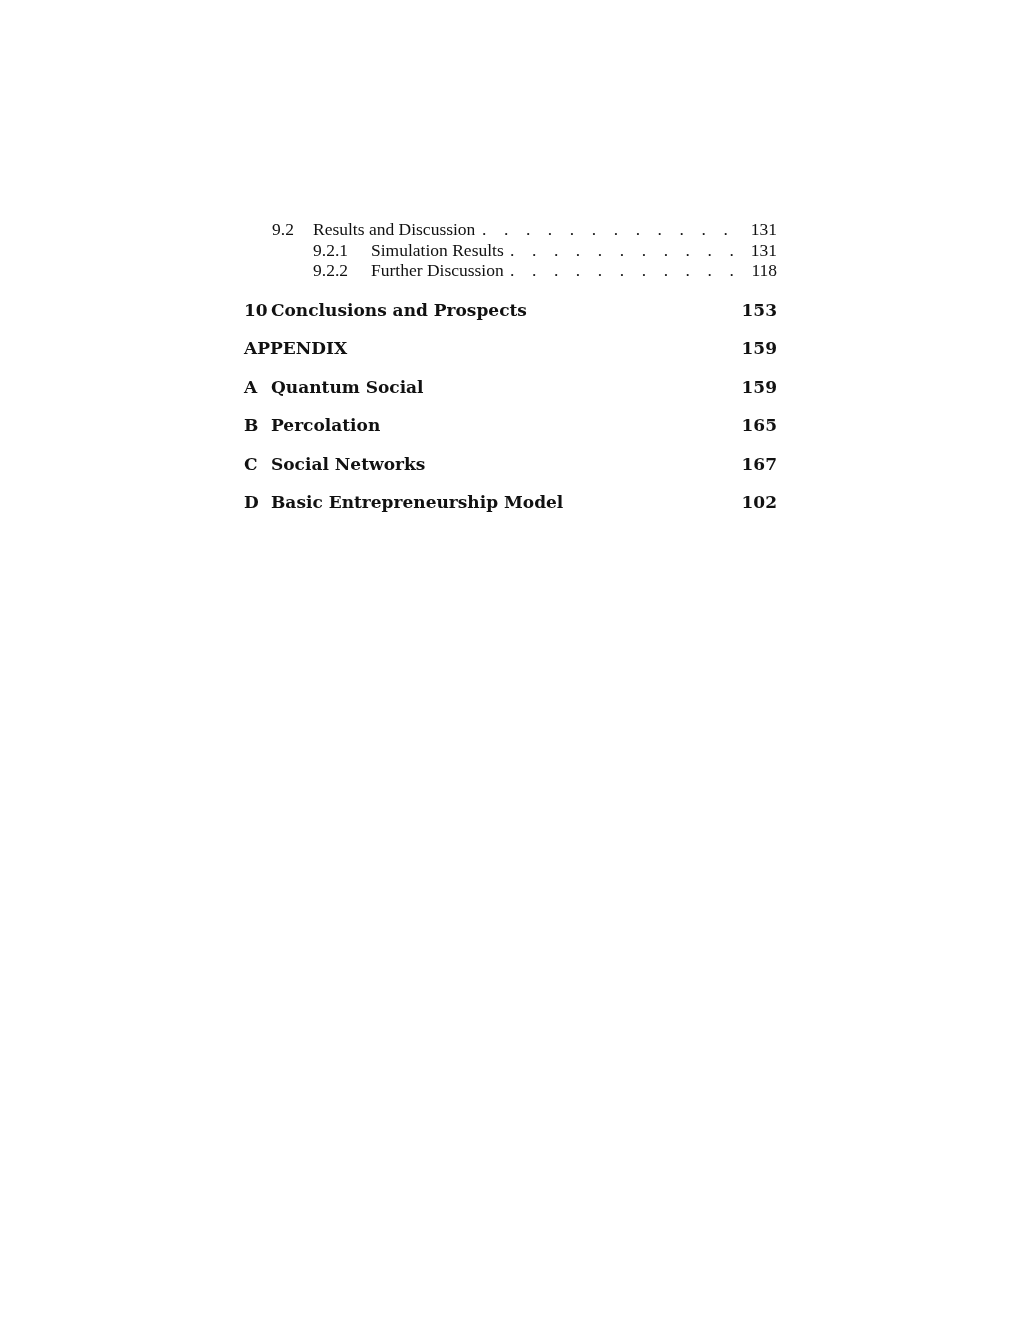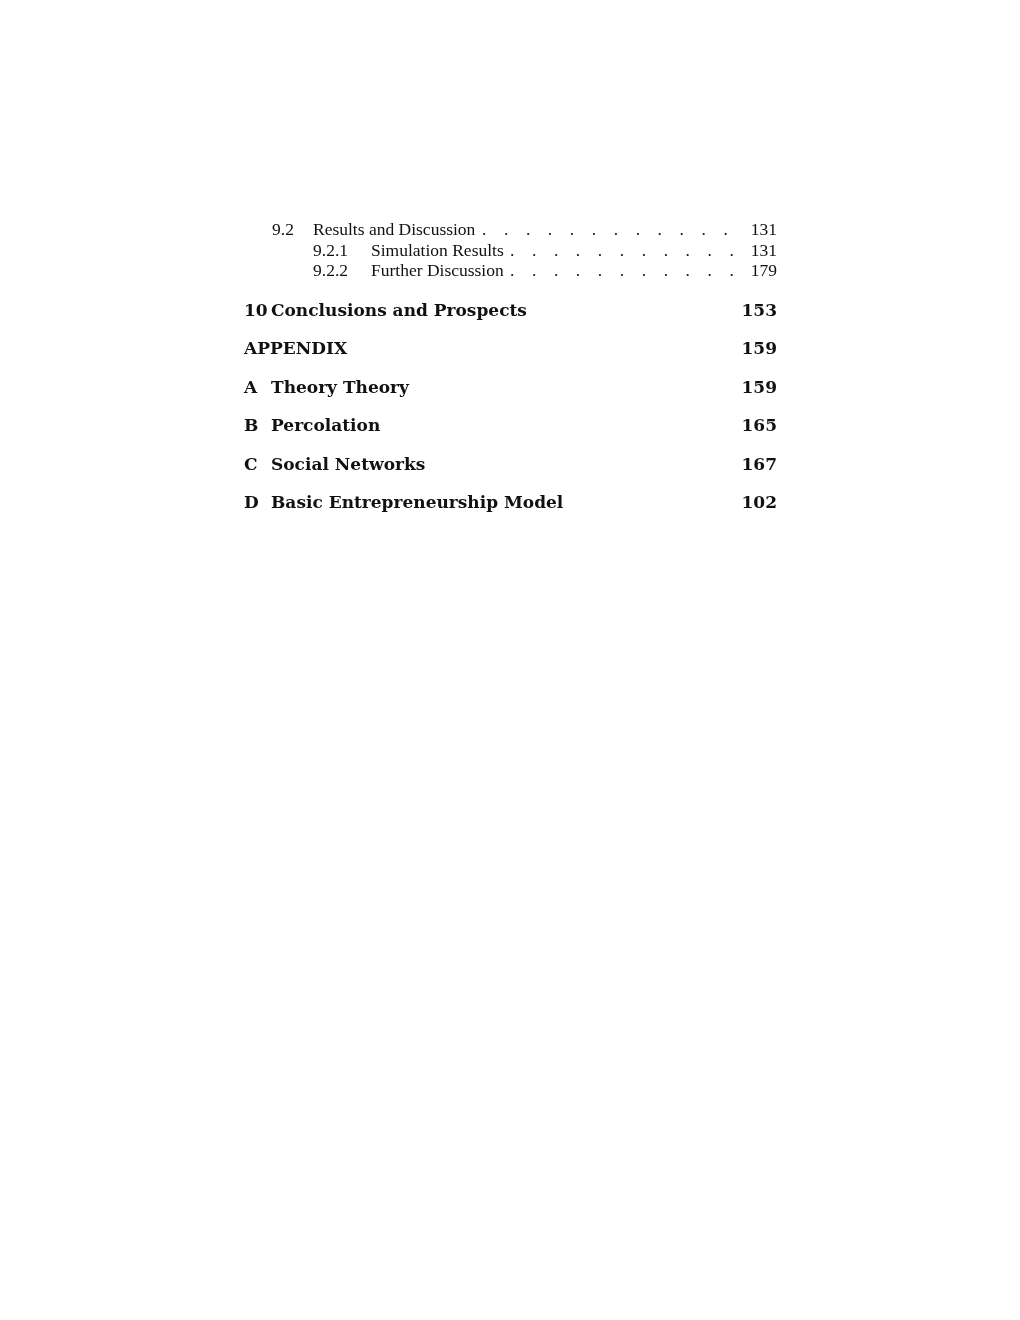--- a/index.html
+++ b/index.html
@@ -36,35 +36,35 @@
   <div class="sec lvl2">
     <span class="num">9.2.1</span>
     <span class="dots">. . . . . . . . . . . . . . . . . . . . . . . . .</span>
     <span class="title">Simulation Results</span>
     <span class="page">131</span>
   </div>
   <div class="sec lvl2">
     <span class="num">9.2.2</span>
     <span class="dots">. . . . . . . . . . . . . . . . . . . . . . . . .</span>
     <span class="title">Further Discussion</span>
-    <span class="page">179</span>
+    <span class="page">118</span>
   </div>
 
   <div class="chap first">
     <span class="num">10</span>
     <span class="title">Conclusions and Prospects</span>
     <span class="page">153</span>
   </div>
   <div class="chap noletter">
     <span class="title">APPENDIX</span>
     <span class="page">159</span>
   </div>
   <div class="chap">
     <span class="num">A</span>
-    <span class="title">Theory Theory</span>
+    <span class="title">Quantum Social</span>
     <span class="page">159</span>
   </div>
   <div class="chap">
     <span class="num">B</span>
     <span class="title">Percolation</span>
     <span class="page">165</span>
   </div>
   <div class="chap">
     <span class="num">C</span>
     <span class="title">Social Networks</span>

